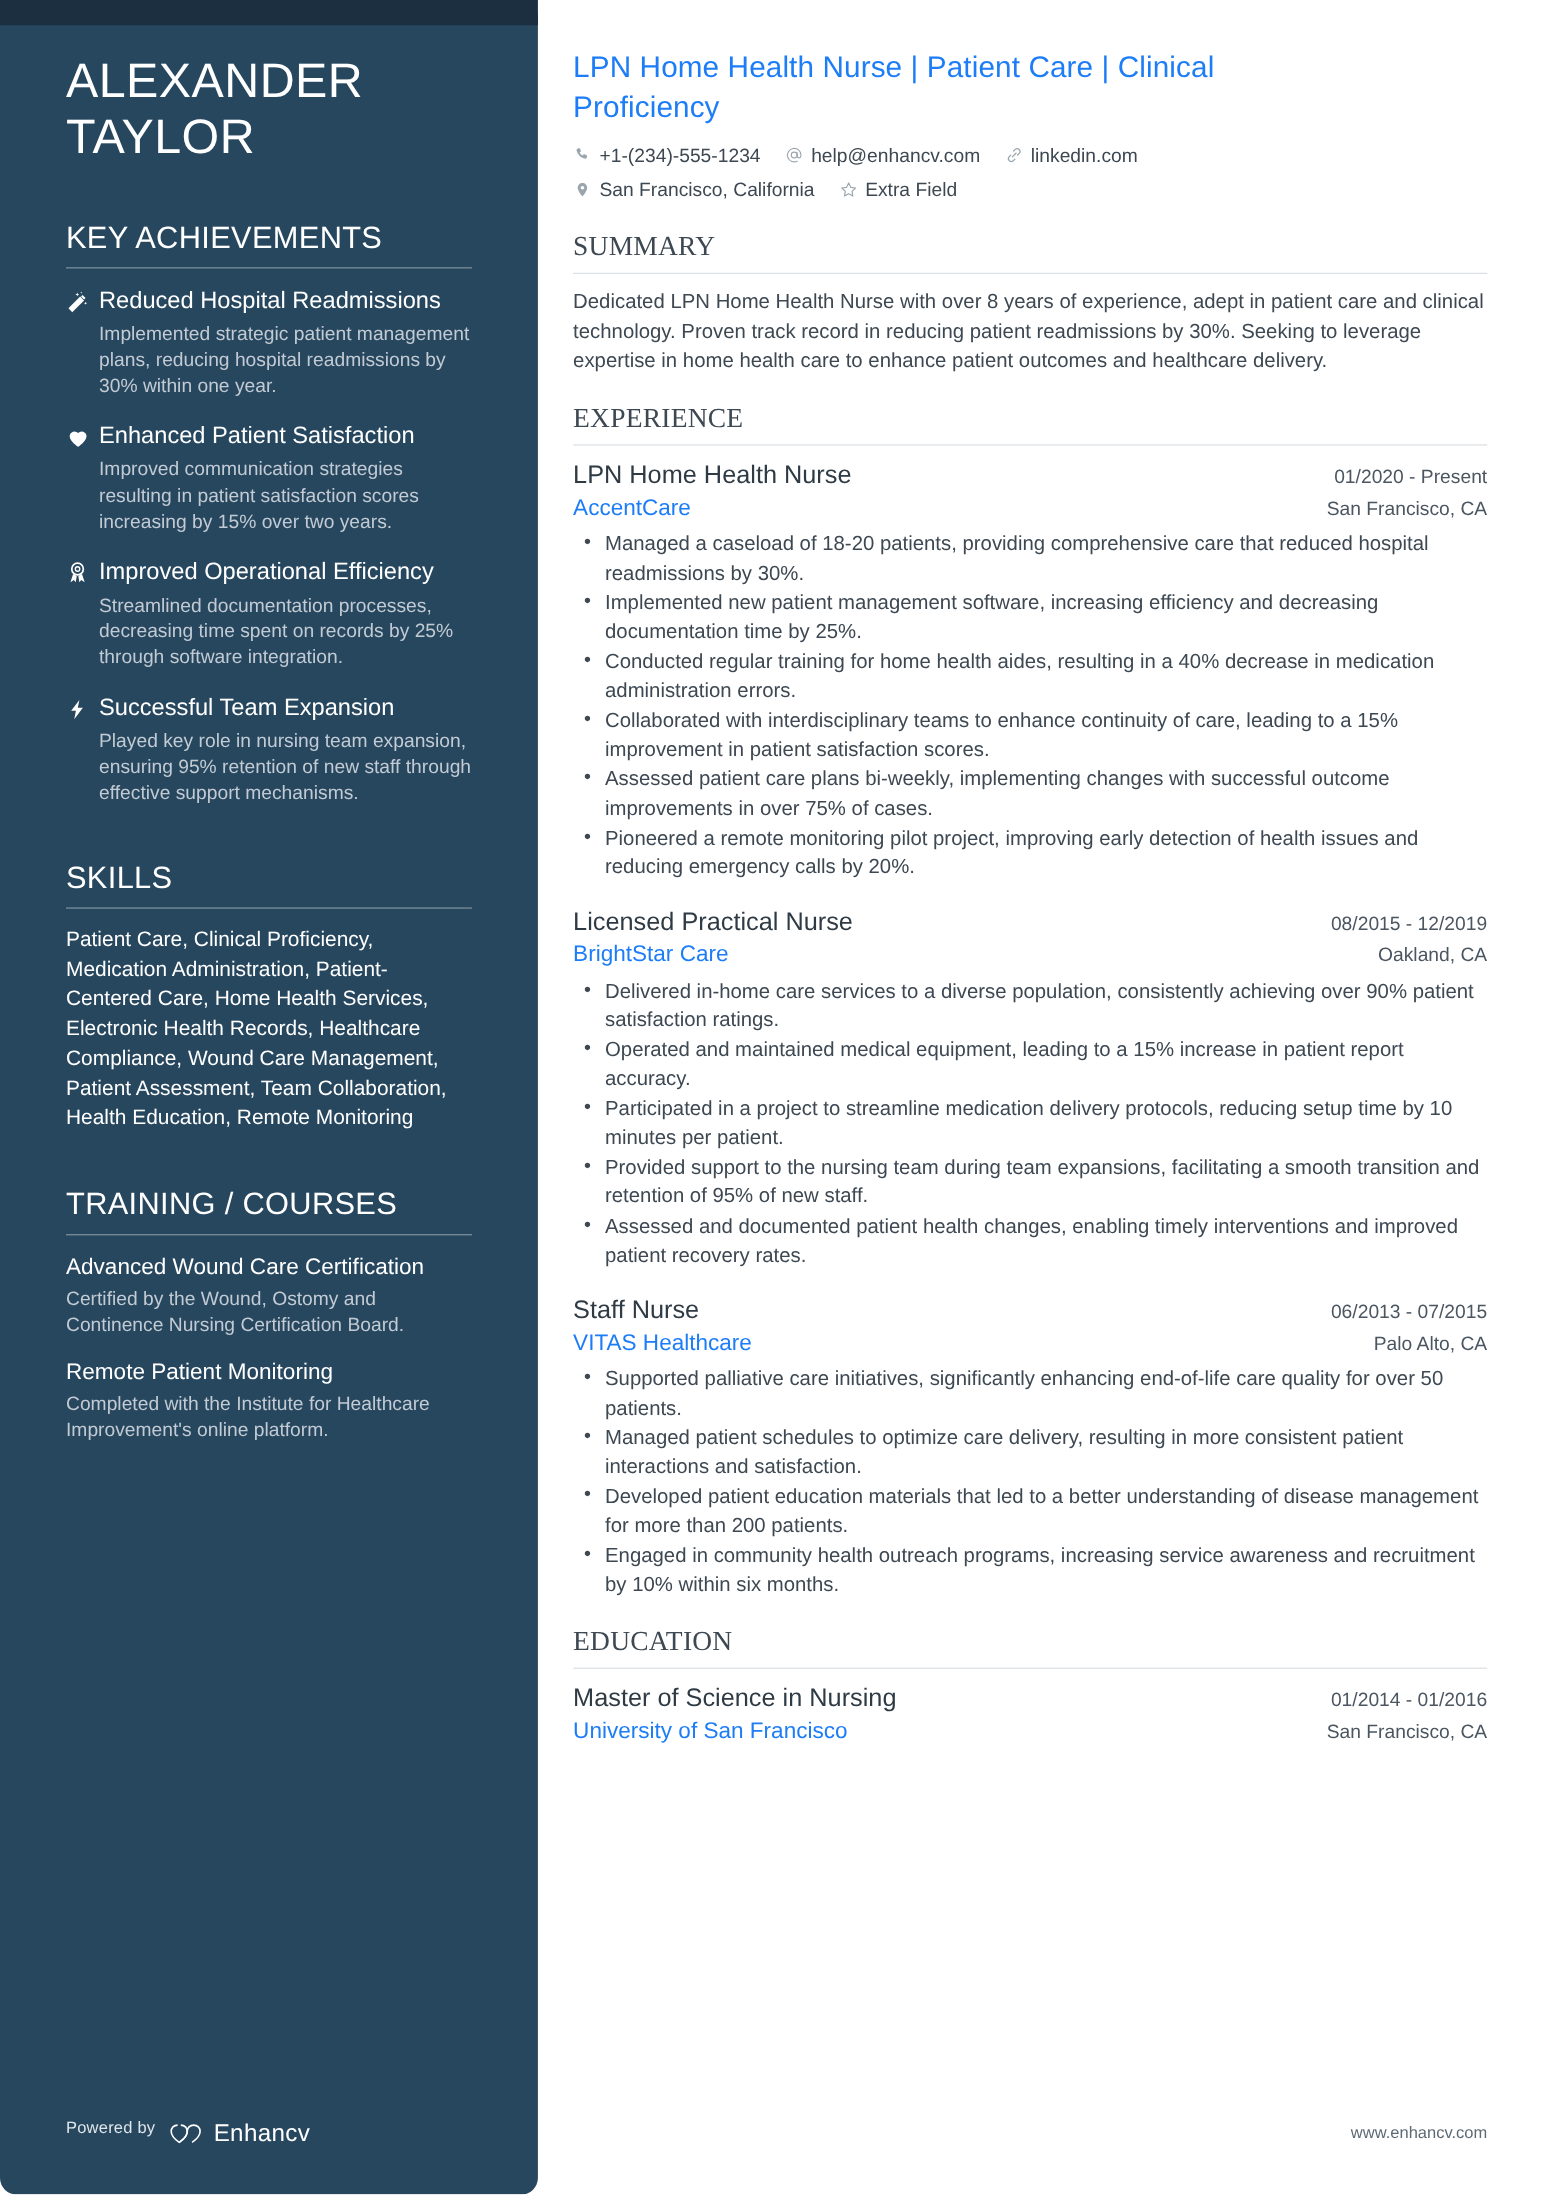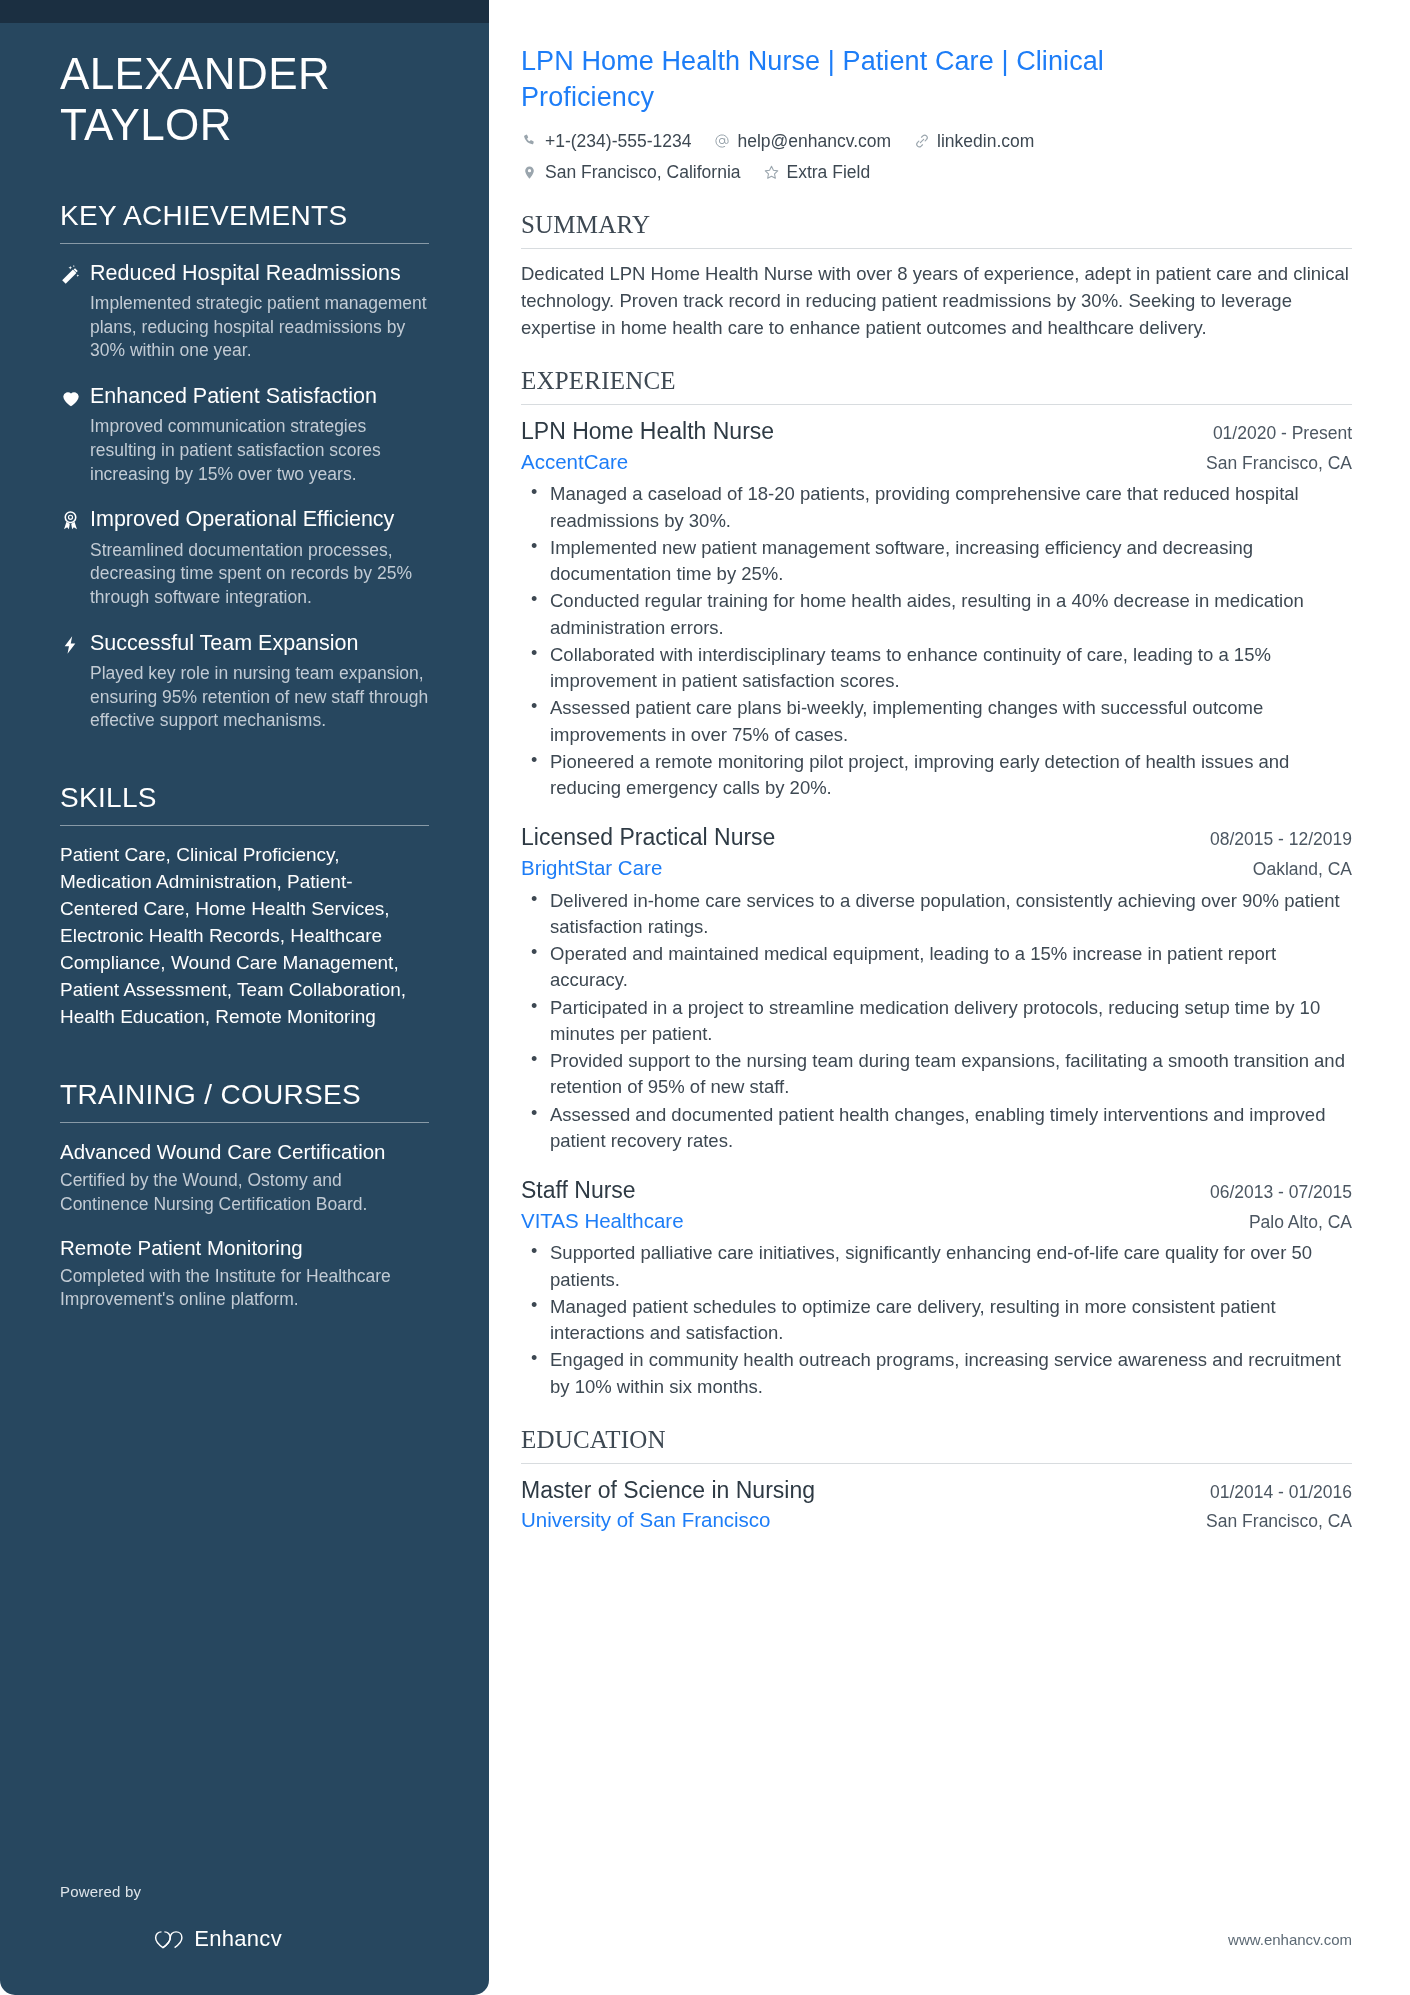--- a/index.html
+++ b/index.html
@@ -111,21 +111,21 @@
     bottom: 43px;
     display: flex;
     align-items: flex-start;
     gap: 13px;
   }
   .powered-by {
     font-size: 15px;
     color: #dfe5ea;
     letter-spacing: 0.2px;
   }
-  .enhancv-logo { display: flex; align-items: center; gap: 9px; margin-top: 43px; }
+  .enhancv-logo { display: flex; align-items: center; gap: 9px; }
   .enhancv-word {
     font-size: 22px;
     color: #ffffff;
     letter-spacing: 0.3px;
   }
 
   
   .main {
     flex: 1 1 auto;
     padding: 44px 58px 0 32px;
@@ -464,20 +464,21 @@
           <div class="entry-title">Staff Nurse</div>
           <div class="entry-meta">06/2013 - 07/2015</div>
         </div>
         <div class="entry-sub">
           <div class="entry-org">VITAS Healthcare</div>
           <div class="entry-loc">Palo Alto, CA</div>
         </div>
         <ul class="bullets">
           <li>Supported palliative care initiatives, significantly enhancing end-of-life care quality for over 50 patients.</li>
           <li>Managed patient schedules to optimize care delivery, resulting in more consistent patient interactions and satisfaction.</li>
+          <li>Developed patient education materials that led to a better understanding of disease management for more than 200 patients.</li>
           <li>Engaged in community health outreach programs, increasing service awareness and recruitment by 10% within six months.</li>
         </ul>
       </div>
     </section>
 
     <section class="main-section">
       <div class="main-section-title">EDUCATION</div>
       <div class="main-rule"></div>
 
       <div class="edu-entry">

